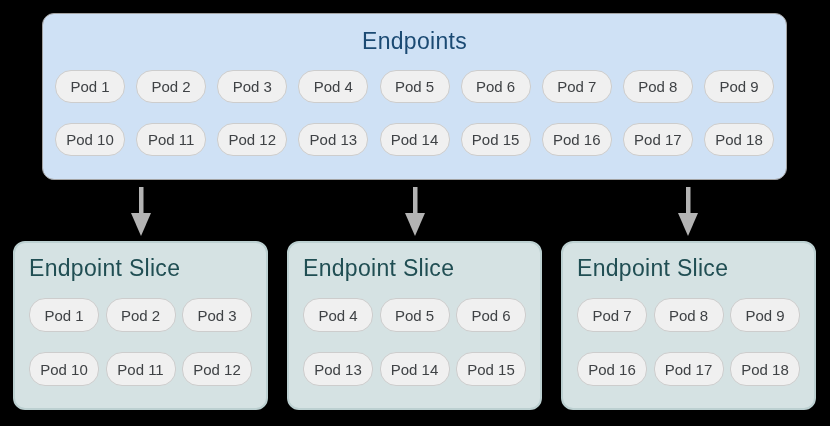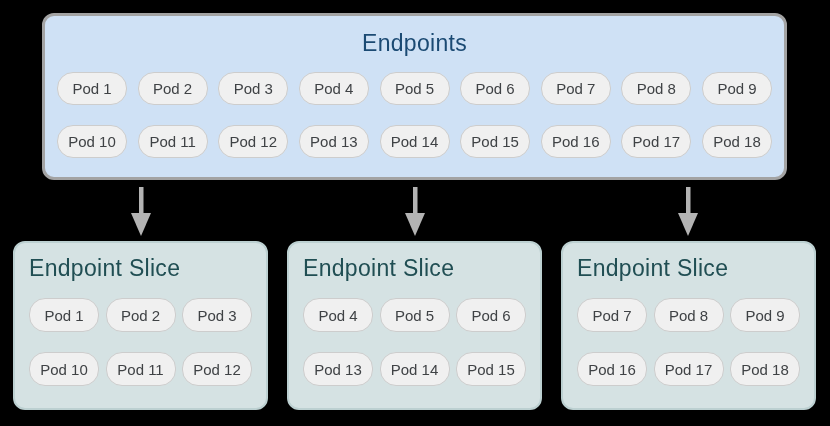--- a/index.html
+++ b/index.html
@@ -18,21 +18,21 @@
 
   
   .endpoints-box {
     position: absolute;
     left: 42px;
     top: 13px;
     width: 745px;
     height: 167px;
     box-sizing: border-box;
     background: #cfe1f5;
-    border: 3px solid #a3a3a3;
+    border: 1px solid #a3a3a3;
     border-radius: 12px;
     padding: 13px 12px 0 12px;
   }
   .endpoints-title {
     text-align: center;
     font-size: 23px;
     line-height: 28px;
     color: #1b4a73;
     letter-spacing: 0.3px;
   }

